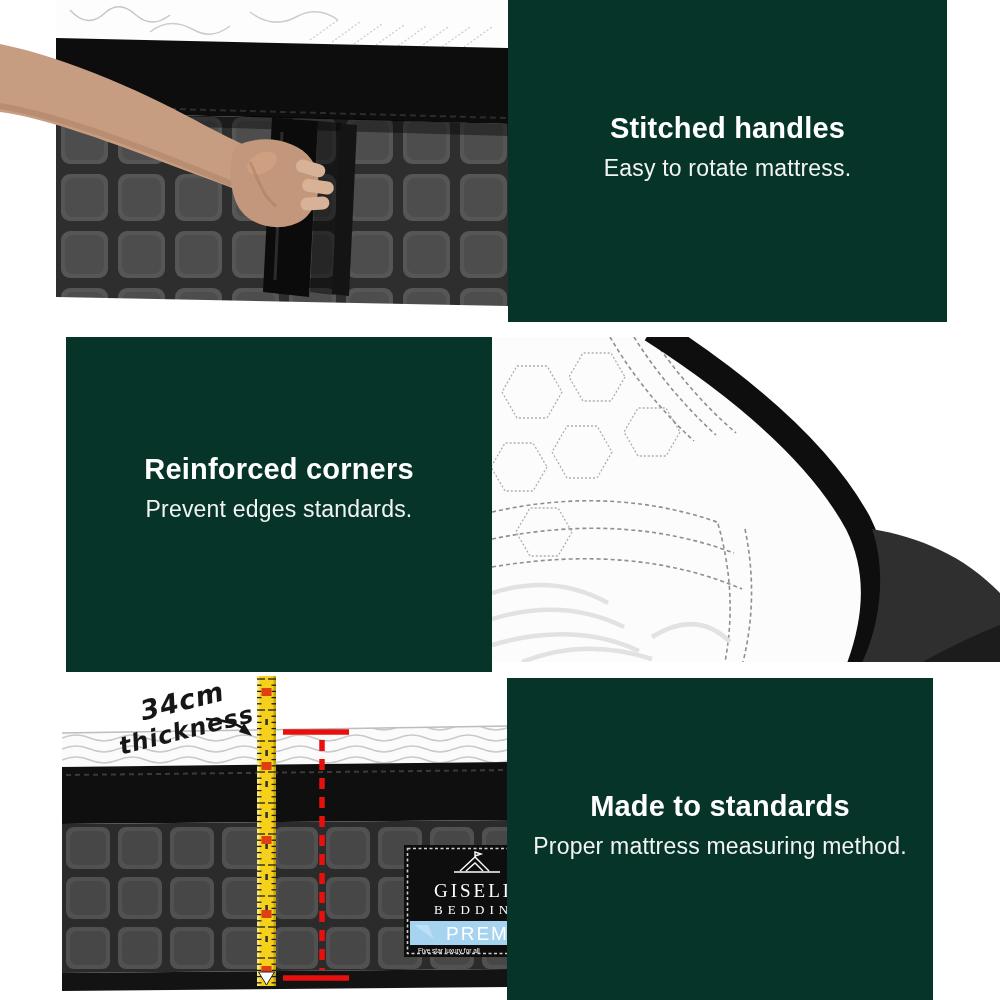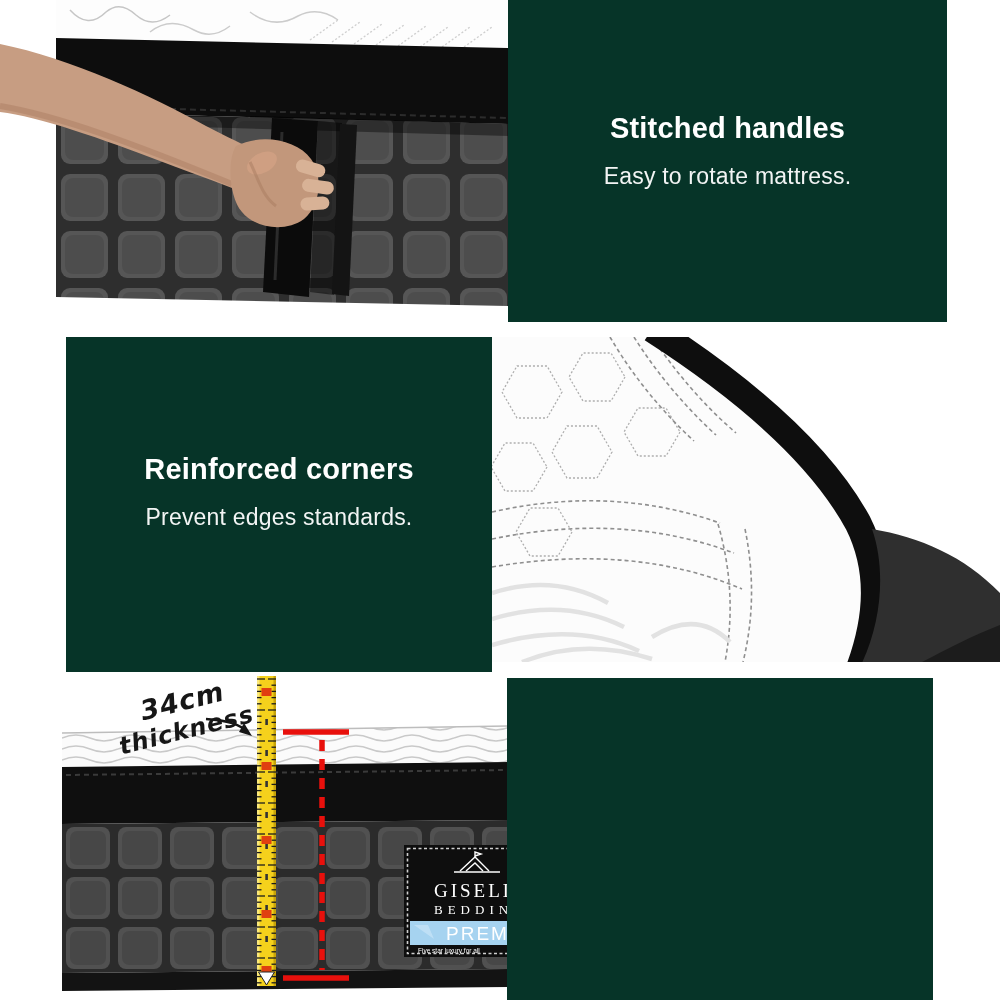--- a/index.html
+++ b/index.html
@@ -11,21 +11,21 @@
   .panel{
     background:var(--green,#063428);
     display:flex;flex-direction:column;align-items:center;justify-content:flex-start;
     text-align:center;color:#fff;
   }
   .panel .pad{height:112px;flex:0 0 auto;}
   .panel h2{
     margin:0;font-size:29px;font-weight:700;letter-spacing:.2px;color:#ffffff;
   }
   .panel p{
-    margin:18px 0 0 0;font-size:23px;font-weight:400;color:rgba(255,255,255,.95);
+    margin:10px 0 0 0;font-size:23px;font-weight:400;color:rgba(255,255,255,.95);
     letter-spacing:.2px;
   }
   svg{display:block;}
   svg text{font-family:"Liberation Sans", sans-serif;}
   .hand-note{font-family:"DejaVu Sans", sans-serif;font-style:italic;font-weight:600;}
   .serif{font-family:"Liberation Serif", serif;}
 </style>
 </head>
 <body>
 
@@ -223,13 +223,15 @@
       <text x="185" y="38" text-anchor="middle" class="hand-note" font-size="27" letter-spacing="1">34cm</text>
       <text x="182" y="66" text-anchor="middle" class="hand-note" font-size="24" letter-spacing="1">thickness</text>
     </g>
     <path d="M206,47 Q238,49 247,60" stroke="#161616" stroke-width="2.6" fill="none"></path>
     <polygon points="252,64 239,60 244,51" fill="#161616"></polygon>
   </g>
 </svg>
 
 <div class="panel abs" style="--green:#063428;left:507px;top:678px;width:426px;height:322px">
   <div class="pad"></div>
+  <h2>Made to standards</h2>
+  <p>Proper mattress measuring method.</p>
 </div>
 
 </body></html>

